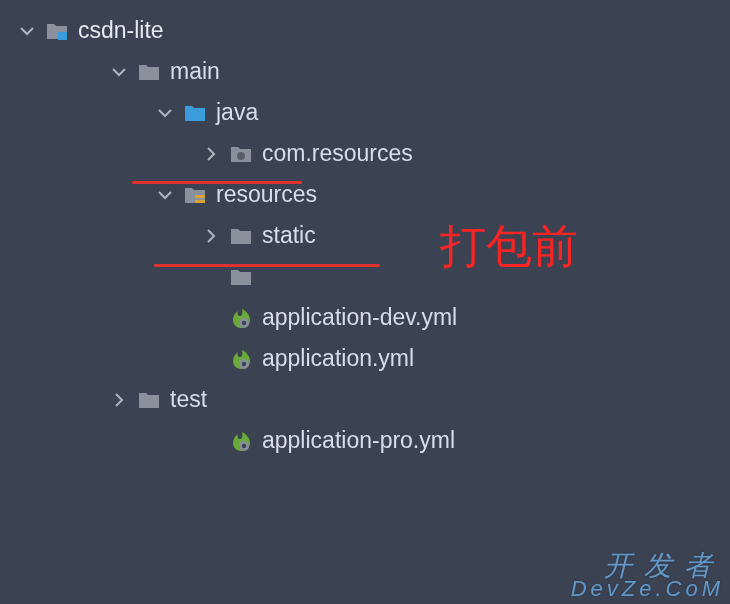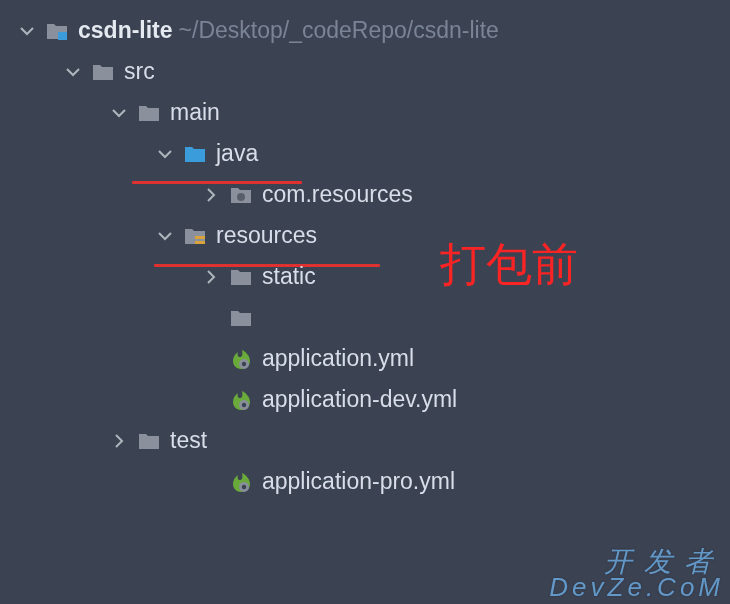--- a/index.html
+++ b/index.html
@@ -50,21 +50,21 @@
       height: 22px;
       align-items: center;
       justify-content: center;
       margin-right: 8px;
     }
     .label {
       color: #d8dee9;
       font-size: 23px;
     }
     .label-bold {
-      font-weight: 700;
+      font-weight: 400;
       color: #e5e9f0;
     }
     .label-path {
       color: #7a8496;
       font-size: 23px;
       margin-left: 6px;
     }
     .underline {
       position: absolute;
       height: 3px;
@@ -88,21 +88,21 @@
       color: #6fb0e8cc;
       line-height: 0.95;
       pointer-events: none;
     }
     .watermark .line1 {
       font-size: 28px;
       letter-spacing: 12px;
       text-shadow: 0 0 2px #2b3340;
     }
     .watermark .line2 {
-      font-size: 26px;
+      font-size: 22px;
       letter-spacing: 4px;
       text-shadow: 0 0 2px #2b3340;
     }
     
     .ind-0 { padding-left: 10px; }
     .ind-1 { padding-left: 56px; }
     .ind-2 { padding-left: 102px; }
     .ind-3 { padding-left: 148px; align-items: center; }
     .ind-4 { padding-left: 194px; }
   </style>
@@ -151,36 +151,22 @@
         <svg viewBox="0 0 14 14">
           <use href="#chev-down"></use>
         </svg>
       </span>
     <span class="icon">
         <svg viewBox="0 0 22 20" width="24" height="20">
           <use href="#folder-project"></use>
         </svg>
       </span>
     <span class="label label-bold">csdn-lite</span>
-    <span class="label-path">~/Desktop/_codeRepo/csdn-lite</span>
-  </div>
-
-  <div class="row ind-1">
-    <span class="chevron">
-        <svg viewBox="0 0 14 14">
-          <use href="#chev-down"></use>
-        </svg>
-      </span>
-    <span class="icon">
-        <svg viewBox="0 0 22 20" width="24" height="20">
-          <use href="#folder-generic"></use>
-        </svg>
-      </span>
-    <span class="label">src</span>
-  </div>
+  </div>
+
 
   <div class="row ind-2">
     <span class="chevron">
         <svg viewBox="0 0 14 14">
           <use href="#chev-down"></use>
         </svg>
       </span>
     <span class="icon">
         <svg viewBox="0 0 22 20" width="24" height="20">
           <use href="#folder-generic"></use>
@@ -256,31 +242,31 @@
       </span>
   </div>
 
   <div class="row ind-4">
     <span class="spacer-chevron"></span>
     <span class="icon">
         <svg viewBox="0 0 22 22" width="22" height="22">
           <use href="#spring-file"></use>
         </svg>
       </span>
-    <span class="label">application.yml</span>
+    <span class="label">application-dev.yml</span>
   </div>
 
   <div class="row ind-4">
     <span class="spacer-chevron"></span>
     <span class="icon">
         <svg viewBox="0 0 22 22" width="22" height="22">
           <use href="#spring-file"></use>
         </svg>
       </span>
-    <span class="label">application-dev.yml</span>
+    <span class="label">application.yml</span>
   </div>
 
   <div class="row ind-2">
     <span class="chevron">
         <svg viewBox="0 0 14 14">
           <use href="#chev-right"></use>
         </svg>
       </span>
     <span class="icon">
         <svg viewBox="0 0 22 20" width="24" height="20">
@@ -295,18 +281,18 @@
     <span class="icon">
         <svg viewBox="0 0 22 22" width="22" height="22">
           <use href="#spring-file"></use>
         </svg>
       </span>
     <span class="label">application-pro.yml</span>
   </div>
 
 </div>
 
-<div class="annotation" style="left:440px; top:234px;">打包前</div>
+<div class="annotation" style="left:440px; top:216px;">打包前</div>
 
 <div class="watermark">
   <div class="line1">开发者</div>
   <div class="line2">DevZe.CoM</div>
 </div>
 
 </body></html>

